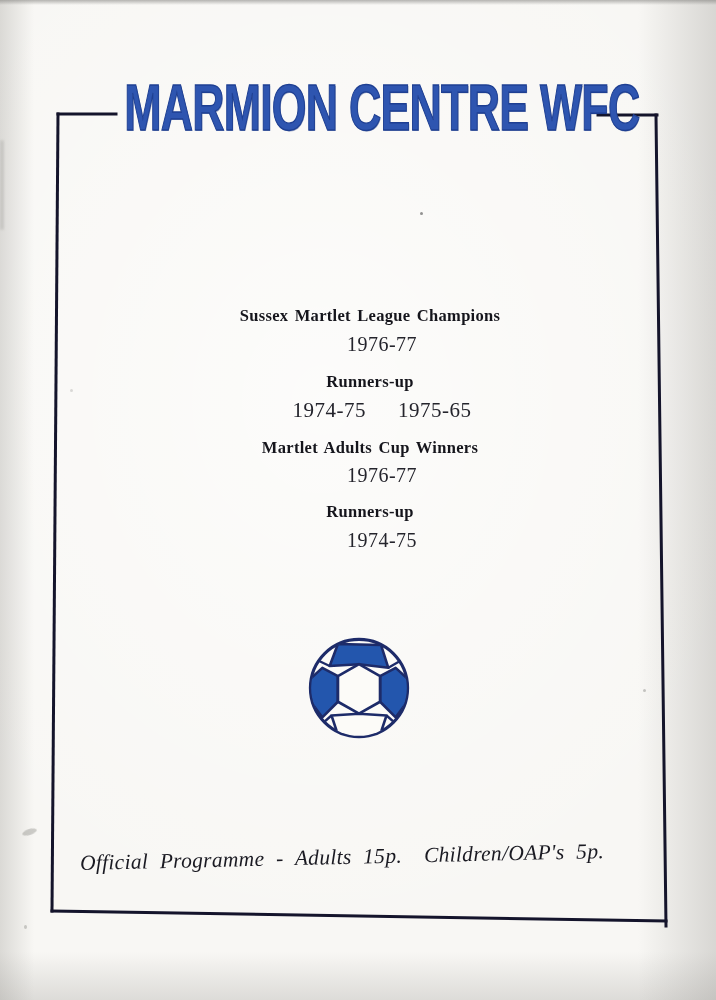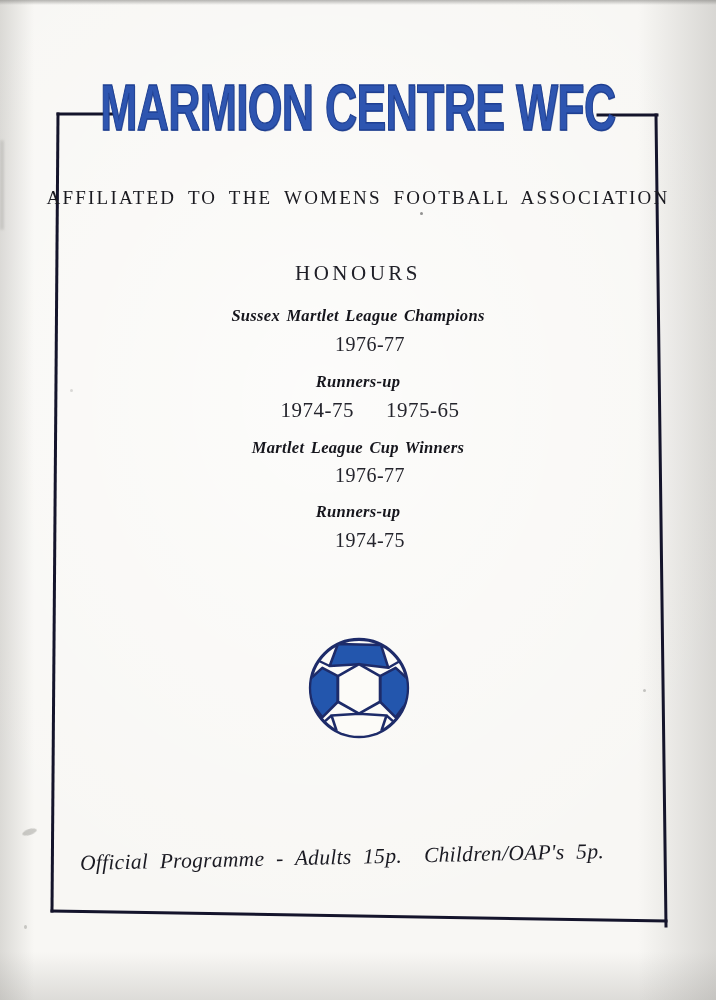--- a/index.html
+++ b/index.html
@@ -11,21 +11,21 @@
     background-image:
       linear-gradient(180deg, rgba(125,124,121,.55) 0px, rgba(125,124,121,0) 5px),
       linear-gradient(90deg, rgba(150,148,143,.30) 0px, rgba(150,148,143,0) 34px),
       linear-gradient(270deg, rgba(148,146,142,.32) 0px, rgba(148,146,142,0) 78px),
       linear-gradient(0deg, rgba(150,148,144,.28) 0px, rgba(150,148,144,0) 48px),
       radial-gradient(ellipse 600px 700px at 45% 40%, rgba(255,255,255,.6), rgba(255,255,255,0) 80%);
     font-family:"Liberation Serif", serif;
     color:#1b1b22;
   }
   .abs{position:absolute;}
-  .centerline{left:0;right:0;text-align:center;}
+  .centerline{left:0;right:0;text-align:center;padding-left:24px;}
 
   
   #frame-svg{position:absolute;left:0;top:0;pointer-events:none;}
 
   
   #club-title{
     top:76px;
     font-family:"Liberation Sans", sans-serif;
     font-weight:bold;
     font-size:62px;
@@ -53,21 +53,20 @@
   .honours-heading{
     top:261px;
     font-size:21px;
     letter-spacing:3.5px;
     color:#202028;
   }
   .honour-title{
     font-size:16.5px;font-weight:bold;
     word-spacing:2px;letter-spacing:.3px;
     color:#15151c;
-    font-style:italic;
   }
   .honour-years{
     font-size:20px;
     letter-spacing:.5px;
     color:#24242c;
     margin-left:24px;
   }
   .t-e0{top:306px;} .y-e0{top:333px;}
   .t-e1{top:372px;}
   .y-e1{top:398px;font-size:21px;}
@@ -115,35 +114,33 @@
       <line x1="52" y1="911" x2="666" y2="921"></line>
       <line x1="656" y1="115" x2="666" y2="926"></line>
     </g>
   </svg>
 
   <div id="club-title" class="abs centerline">
     <span class="squeeze">MARMION CENTRE WFC</span>
   </div>
 
 
-  <div class="abs centerline affiliation-line">AFFILIATED TO THE WOMENS FOOTBALL ASSOCIATION</div>
 
-  <div class="abs centerline honours-heading">HONOURS</div>
 
   <div class="abs centerline honour-title t-e0">Sussex Martlet League Champions</div>
   <div class="abs centerline honour-years y-e0">1976-77</div>
 
   <div class="abs centerline honour-title t-e1">Runners-up</div>
   <div class="abs centerline honour-years y-e1">
     <span class="pair">
       <span>1974-75</span><span class="gap"></span><span>1975-65</span>
     </span>
   </div>
 
-  <div class="abs centerline honour-title t-e2">Martlet League Cup Winners</div>
+  <div class="abs centerline honour-title t-e2">Martlet Adults Cup Winners</div>
   <div class="abs centerline honour-years y-e2">1976-77</div>
 
   <div class="abs centerline honour-title t-e3">Runners-up</div>
   <div class="abs centerline honour-years y-e3">1974-75</div>
 
   <svg id="ball" class="abs" width="110" height="110" viewBox="0 0 120 120">
     <defs>
       <clipPath id="ballclip">
           <circle cx="60" cy="60" r="52.2"></circle>
         </clipPath>

